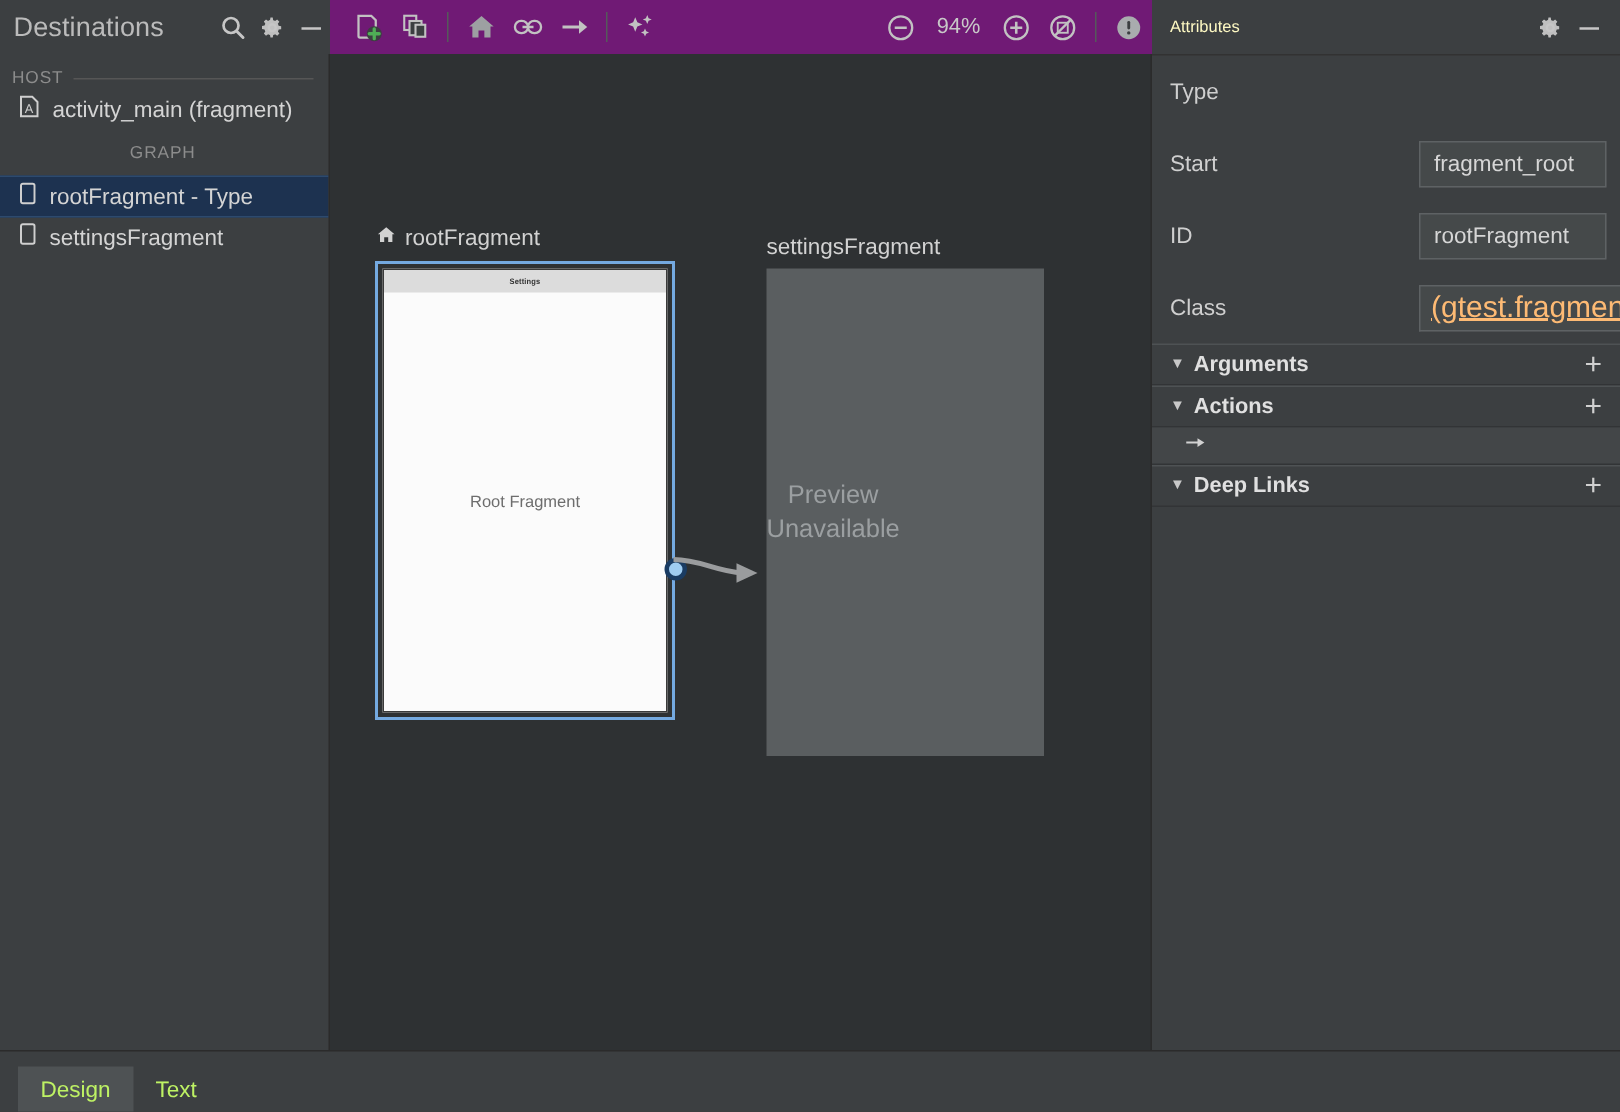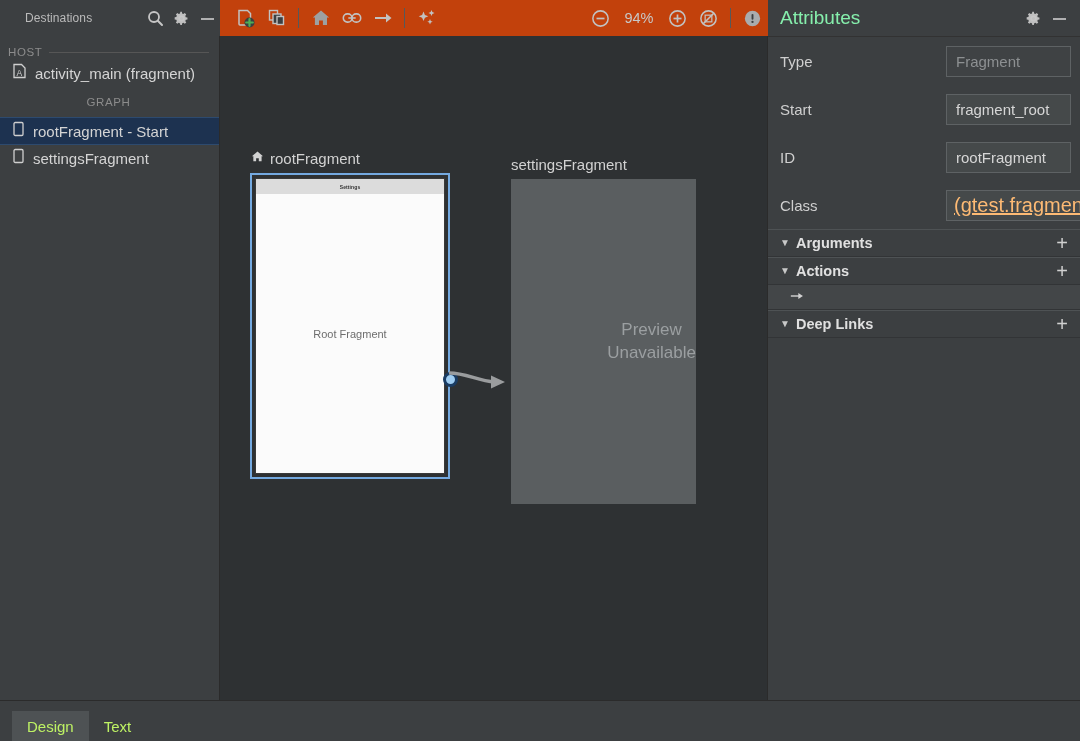--- a/index.html
+++ b/index.html
@@ -36,40 +36,39 @@
     width: 220px;
     flex: 0 0 220px;
     display: flex;
     align-items: center;
     padding-left: 9px;
     box-sizing: border-box;
     background: #3c3f41;
   }
   .dest-title {
     color: #bbbbbb;
-    font-size: 12px;
+    font-size: 18px;
     letter-spacing: 0.1px;
     flex: 1;
-    margin-left: 16px;
   }
   .hdr-icon {
     width: 26px;
     height: 26px;
     display: flex;
     align-items: center;
     justify-content: center;
     cursor: pointer;
   }
 
   
   .canvas-toolbar {
     flex: 1;
     display: flex;
     align-items: center;
-    background: #c2410c;
+    background: #701a75;
     padding-left: 10px;
     box-sizing: border-box;
   }
   .tb-btn {
     width: 31px;
     height: 30px;
     display: flex;
     align-items: center;
     justify-content: center;
     cursor: pointer;
@@ -98,22 +97,22 @@
   .attr-header {
     width: 312px;
     flex: 0 0 312px;
     display: flex;
     align-items: center;
     padding-left: 12px;
     box-sizing: border-box;
     background: #3c3f41;
   }
   .attr-title {
-    color: #86efac;
-    font-size: 19px;
+    color: #fef9c3;
+    font-size: 11px;
     flex: 1;
   }
 
   
   .mid-row {
     flex: 1;
     display: flex;
     min-height: 0;
   }
 
@@ -219,21 +218,21 @@
     justify-content: center;
   }
   .fp-body-text {
     color: #6d6d6d;
     font-size: 11px;
   }
   .frag-unavail {
     background: #5a5e60;
     display: flex;
     align-items: center;
-    justify-content: flex-end;
+    justify-content: flex-start;
     text-align: center;
     box-sizing: border-box;
   }
   .frag-unavail span {
     color: #9b9fa1;
     font-size: 17px;
     line-height: 1.35;
   }
   .action-handle {
     position: absolute;
@@ -537,21 +536,21 @@
       <div class="group-head" style="margin-top:6px;flex-direction:column;">
         <span class="gh-label">GRAPH</span>
         <span class="gh-line"></span>
       </div>
       <div class="dest-item selected">
         <span>
           <svg width="13" height="16" viewBox="0 0 13 16">
             <rect x="2" y="1.5" width="9" height="13" rx="1.2" fill="none" stroke="#cfcfcf" stroke-width="1.3"></rect>
           </svg>
         </span>
-        <span class="di-label">rootFragment - Start</span>
+        <span class="di-label">rootFragment - Type</span>
       </div>
       <div class="dest-item">
         <span>
           <svg width="13" height="16" viewBox="0 0 13 16">
             <rect x="2" y="1.5" width="9" height="13" rx="1.2" fill="none" stroke="#cfcfcf" stroke-width="1.3"></rect>
           </svg>
         </span>
         <span class="di-label">settingsFragment</span>
       </div>
     </div>
@@ -594,21 +593,20 @@
         <div class="frag-unavail" style="width:185px; height:325px;">
           <span><span>Preview</span><br><span>Unavailable</span></span>
         </div>
       </div>
     </div>
 
     <div class="attr-panel">
 
       <div class="attr-row">
         <div class="attr-label">Type</div>
-        <div class="attr-field placeholder">Fragment</div>
       </div>
 
       <div class="attr-row">
         <div class="attr-label">Start</div>
         <div class="attr-field">fragment_root</div>
       </div>
 
       <div class="attr-row">
         <div class="attr-label">ID</div>
         <div class="attr-field">rootFragment</div>

